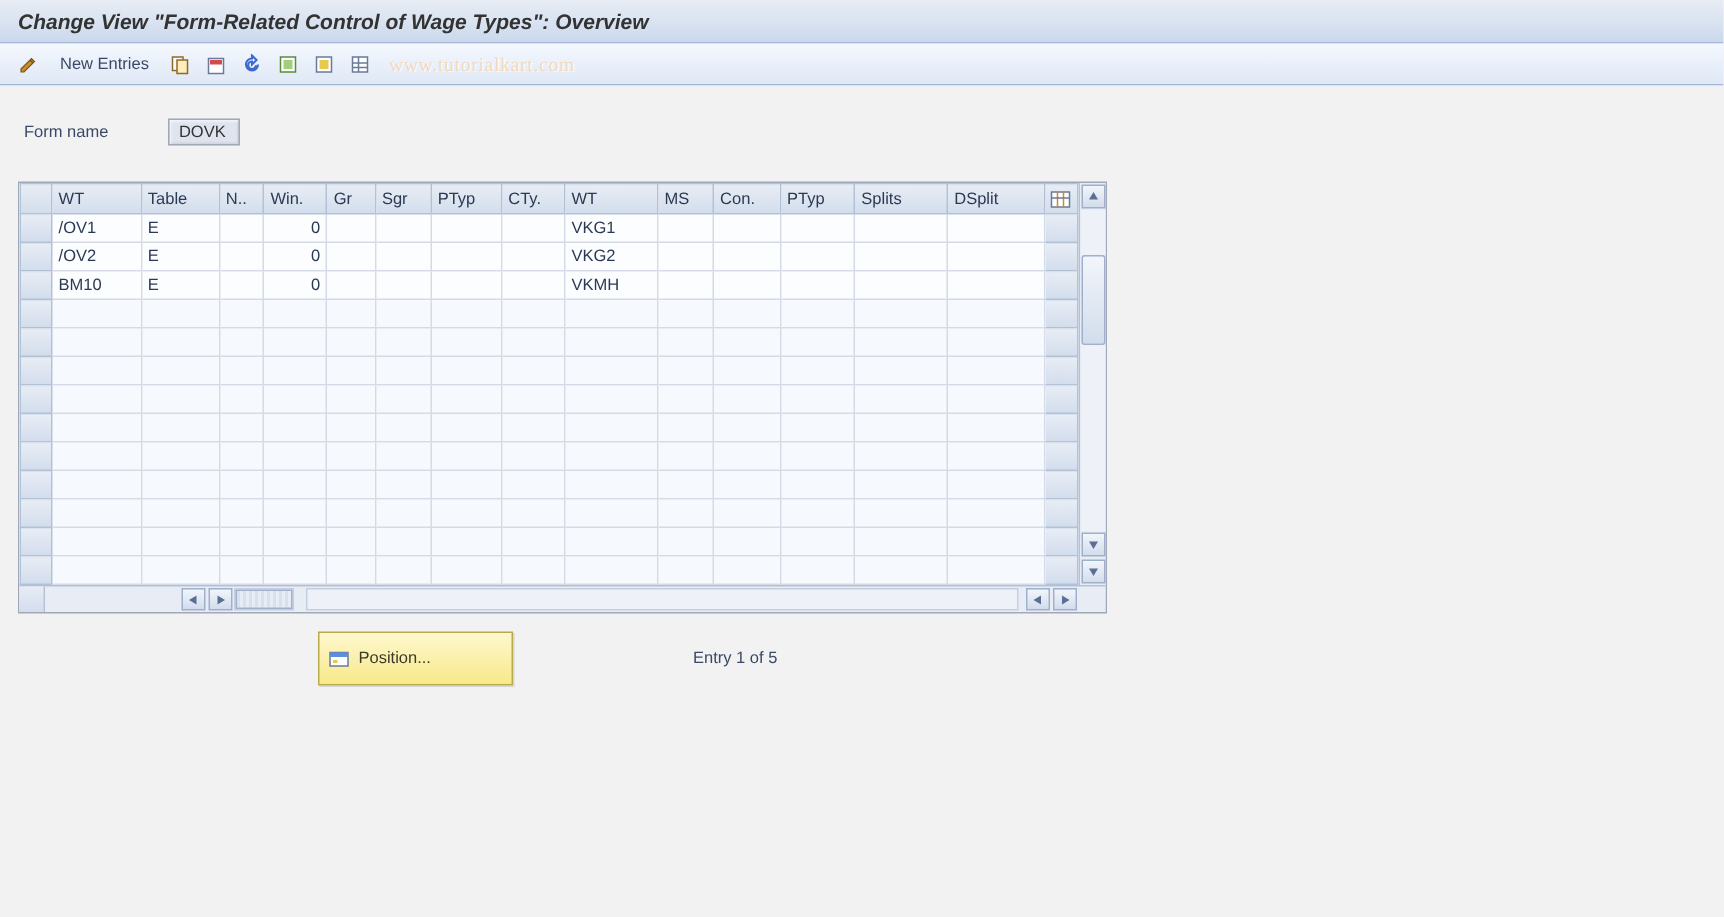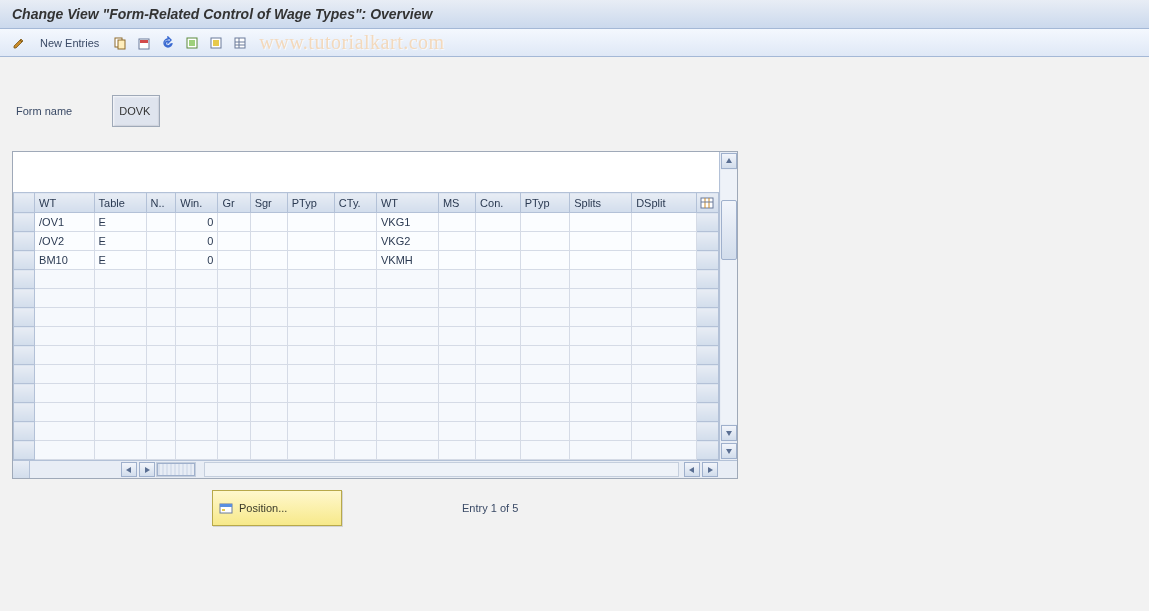--- a/index.html
+++ b/index.html
@@ -40,42 +40,42 @@
   .new-entries {
     font-size: 11px;
     color: #3a4a66;
     padding: 2px 6px;
     cursor: pointer;
     text-align: center;
   }
   .watermark {
     margin-left: 4px;
     font-family: Georgia, 'Times New Roman', serif;
-    font-size: 20px;
+    font-size: 13px;
     color: #f3d9bc;
     letter-spacing: 0.5px;
     text-shadow: 1px 1px 0 rgba(255,255,255,0.6);
   }
   .content {
-    padding: 24px 12px;
+    padding: 8px 12px;
     background: #f2f2f2;
   }
   .fieldrow {
     display: flex;
     align-items: center;
     gap: 40px;
     padding: 14px 2px 24px 4px;
   }
   .fieldlabel { color: #3a4a66; }
   .fieldinput {
     border: 1px solid #9fa9b8;
     background: #dfe4ee;
     padding: 2px 6px;
     min-width: 48px;
-    height: 32px;
+    height: 18px;
     display: inline-flex;
     align-items: center;
     font-size: 11px;
     box-shadow: inset 1px 1px 2px rgba(255,255,255,0.7), inset -1px -1px 1px rgba(0,0,0,0.08);
   }
   .grid-wrap {
     border: 1px solid #9fa9b8;
     background: #eef2f7;
     width: 726px;
     display: inline-block;
@@ -85,21 +85,20 @@
   }
   .grid-main {
     flex: 1;
     overflow: hidden;
     background: #fff;
   }
   table.grid {
     border-collapse: collapse;
     width: 100%;
     table-layout: fixed;
-    margin-top: 40px;
   }
   table.grid th {
     background: linear-gradient(#e8edf5, #d2ddec);
     border: 1px solid #b3c1d7;
     font-weight: normal;
     text-align: left;
     padding: 3px 4px;
     font-size: 11px;
     color: #2b3a52;
     height: 20px;

